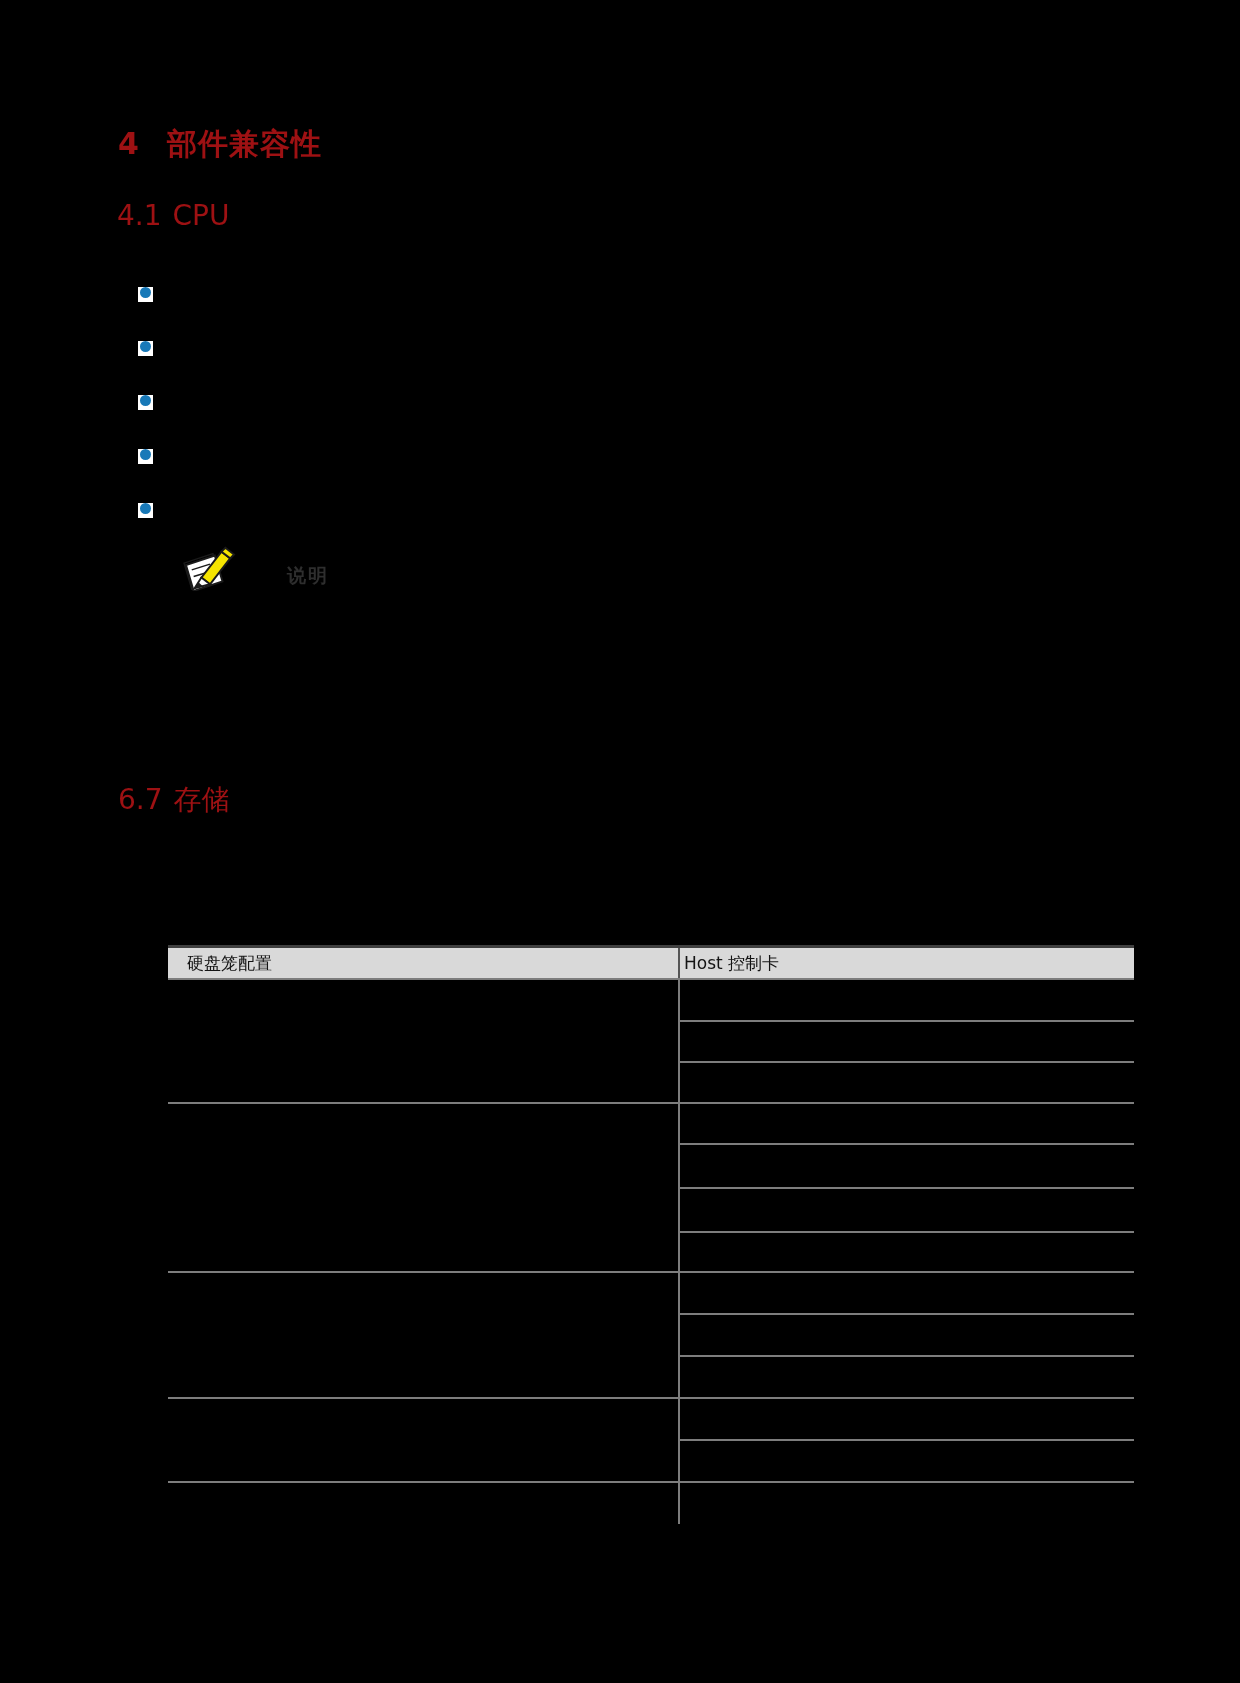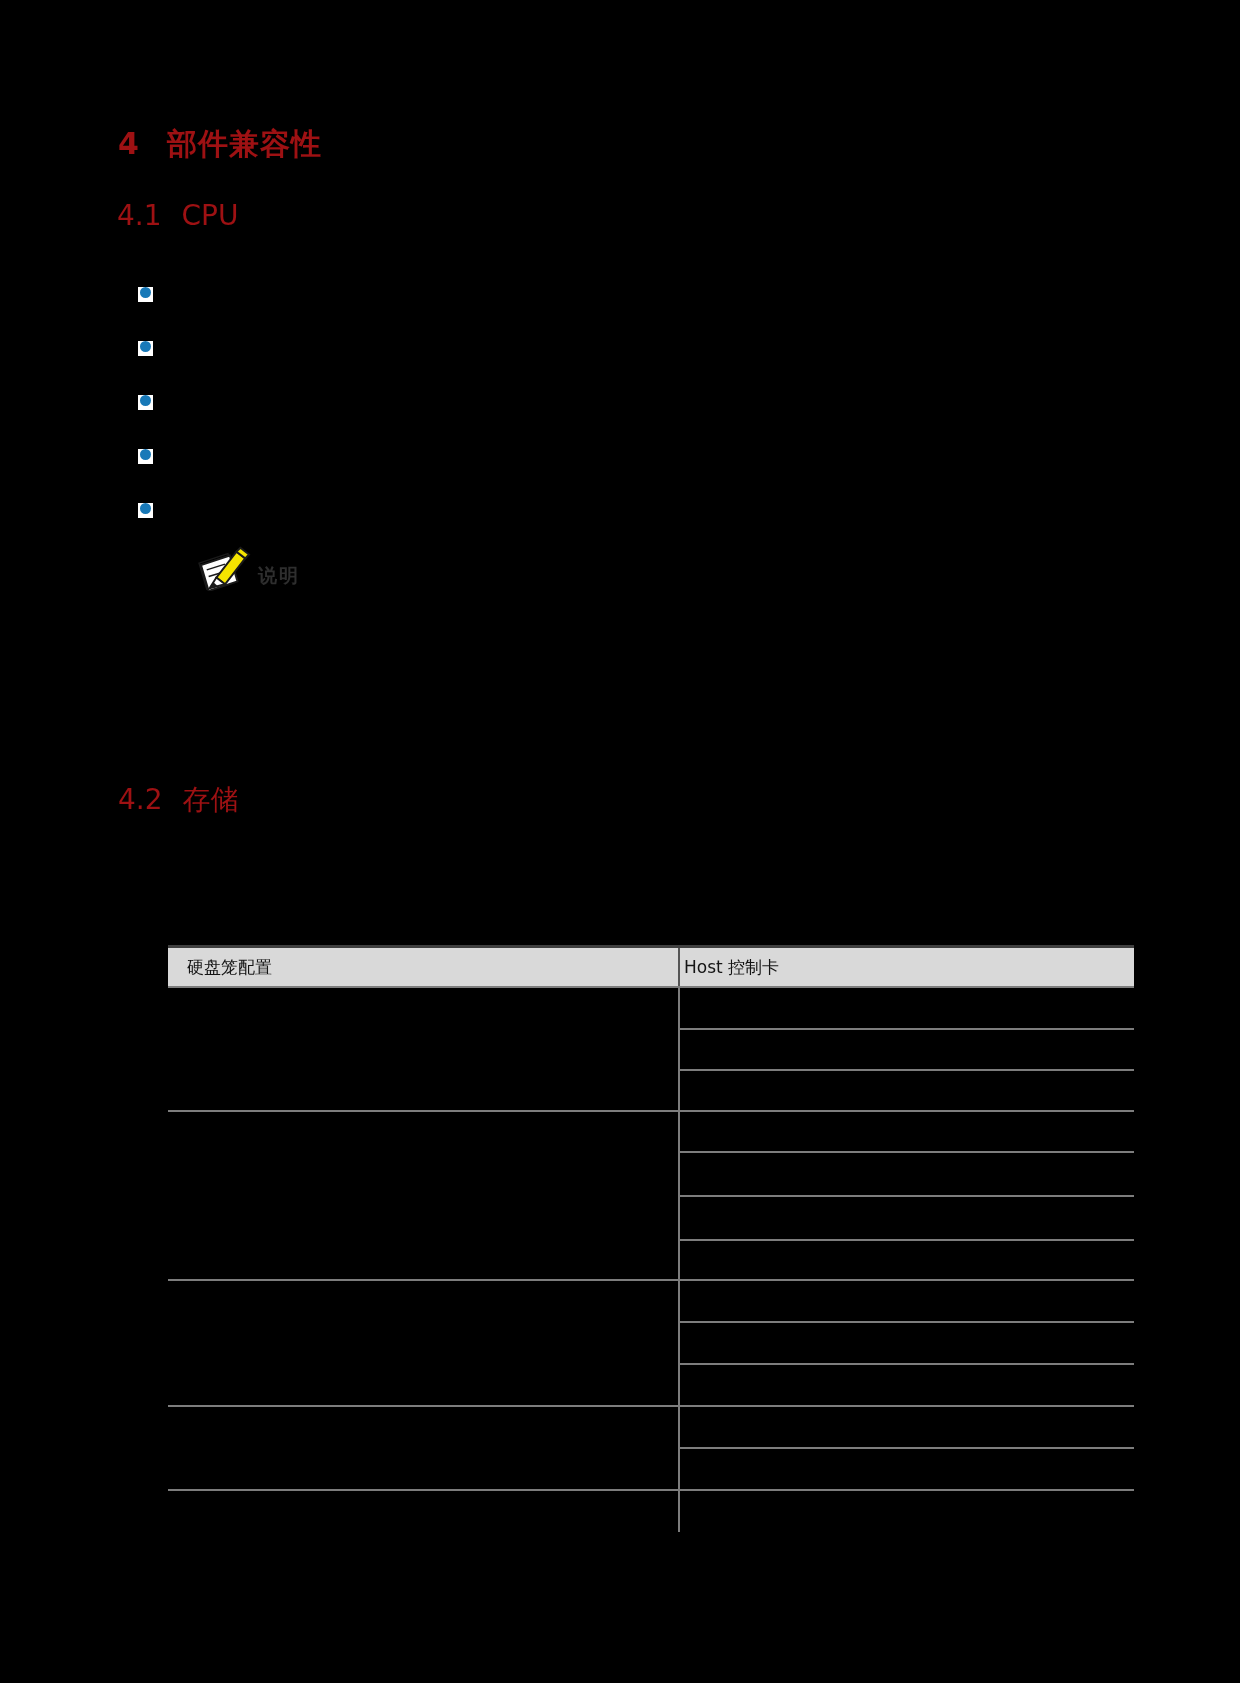--- a/index.html
+++ b/index.html
@@ -21,38 +21,38 @@
   .h1{
     position:absolute;left:118px;top:124px;
     color:var(--red);font-size:30px;font-weight:bold;letter-spacing:1px;
     white-space:nowrap;
   }
   .h1 .num{margin-right:27px;}
   .h2{
     position:absolute;color:var(--red);font-size:28px;font-weight:normal;
     white-space:nowrap;
   }
-  .h2 .num{margin-right:20px;text-align:right;}
+  .h2 .num{margin-right:11px;text-align:right;}
   .h2-cpu{left:117px;top:199px;}
   .h2-storage{left:118px;top:781px;}
 
   .bullets{position:absolute;left:138px;top:285px;}
   .bullet-item{width:15px;height:15px;background:#ffffff;margin-bottom:39px;}
   .bullet-dot{width:11px;height:11px;border-radius:50%;background:var(--blue);margin:2px;}
 
-  .note{position:absolute;left:198px;top:543px;display:flex;align-items:flex-end;}
+  .note{position:absolute;left:183px;top:543px;display:flex;align-items:flex-end;gap:44px;}
   .note-icon{display:inline-block;width:54px;height:48px;}
   .note-label{
     color:var(--note-text);font-size:19px;font-weight:bold;
     margin-left:6px;margin-bottom:2px;letter-spacing:2px;
   }
 
   .ctable{position:absolute;left:168px;top:945px;width:966px;}
   .thead{
-    display:flex;height:43px;background:var(--th-bg);
+    display:flex;height:35px;background:var(--th-bg);
     border-top:3px solid var(--top-border);
     border-bottom:2px solid var(--border);
   }
   .th{
     font-size:17px;color:var(--th-text);display:flex;align-items:center;
   }
   .th-left{width:512px;padding-left:19px;border-right:2px solid #555555;}
   .th-right{flex:1;padding-left:4px;}
   .trow{display:flex;border-bottom:2px solid var(--border);}
   .trow.last{border-bottom:none;}
@@ -95,21 +95,21 @@
       <line x1="11" y1="35" x2="24" y2="31" stroke="#1a1a1a" stroke-width="1.6"></line>
       <path d="M19 36 L40 9 L49 16 L28 43 Z" fill="#f5e400" stroke="#1a1a1a" stroke-width="2"></path>
       <path d="M40 9 L44 5 L53 12 L49 16 Z" fill="#f5e400" stroke="#1a1a1a" stroke-width="2"></path>
       <path d="M19 36 L12 47 L28 43 Z" fill="#ffffff" stroke="#1a1a1a" stroke-width="2"></path>
       <path d="M12 47 L16 41 L20 44.5 Z" fill="#1a1a1a"></path>
     </svg>
   </span>
   <span class="note-label">说明</span>
 </div>
 
-<h2 class="h2 h2-storage"><span class="num">4.2</span><span>存储</span></h2>
+<h2 class="h2 h2-storage"><span class="num">6.7</span><span>存储</span></h2>
 
 <div class="ctable">
   <div class="thead">
     <div class="th th-left">硬盘笼配置</div>
     <div class="th th-right">Host 控制卡</div>
   </div>
   <div class="tbody" id="tbody">
       <div class="trow">
         <div class="tcell-left"></div>
         <div class="tcell-right">

